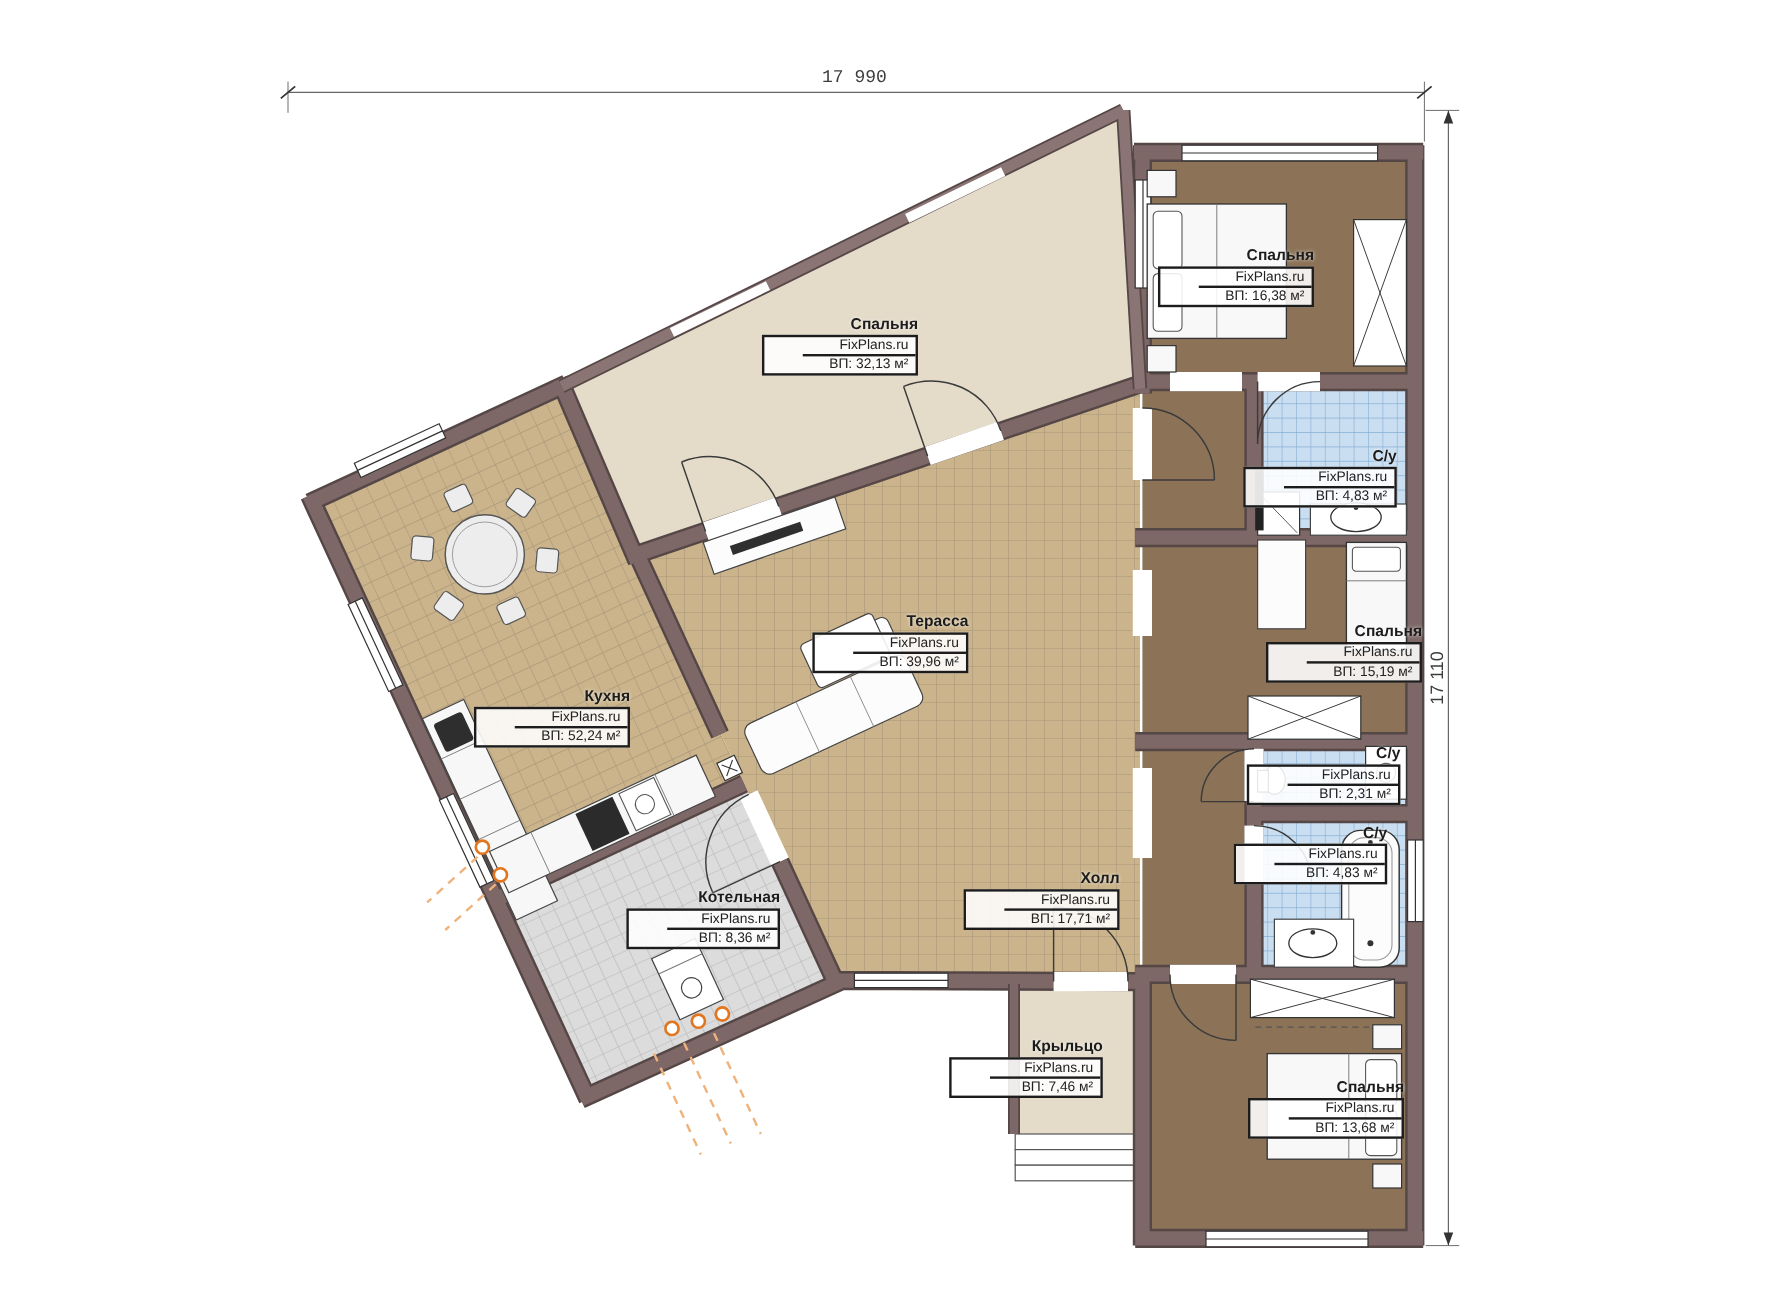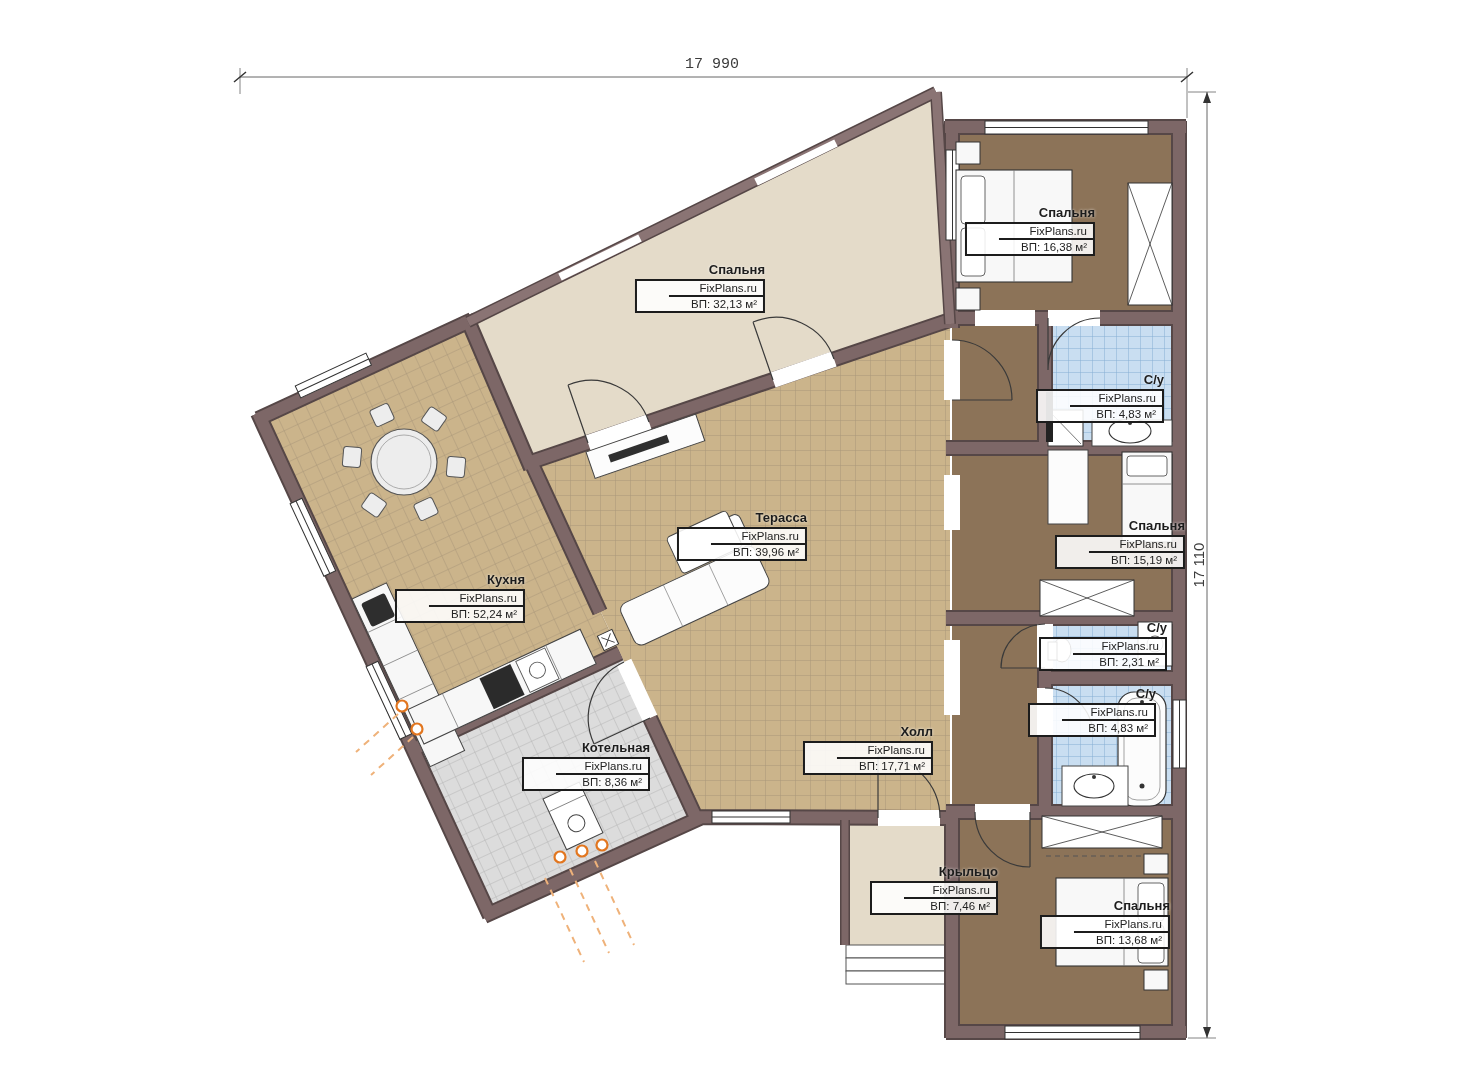--- a/index.html
+++ b/index.html
@@ -339,21 +339,21 @@
 <div class="lbl" style="left:868px;top:724px">
   <div class="lbl-name">Холл</div>
   <div class="lbl-box"><div class="lbl-brand">FixPlans.ru</div>
   <div class="lbl-area">ВП: 17,71 м²</div></div>
 </div>
 <div class="lbl" style="left:586px;top:740px">
   <div class="lbl-name">Котельная</div>
   <div class="lbl-box"><div class="lbl-brand">FixPlans.ru</div>
   <div class="lbl-area">ВП: 8,36 м²</div></div>
 </div>
-<div class="lbl" style="left:934px;top:864px">
+<div class="lbl" style="left:855px;top:864px">
   <div class="lbl-name">Крыльцо</div>
   <div class="lbl-box"><div class="lbl-brand">FixPlans.ru</div>
   <div class="lbl-area">ВП: 7,46 м²</div></div>
 </div>
 <div class="lbl" style="left:1105px;top:898px">
   <div class="lbl-name">Спальня</div>
   <div class="lbl-box"><div class="lbl-brand">FixPlans.ru</div>
   <div class="lbl-area">ВП: 13,68 м²</div></div>
 </div>
 

